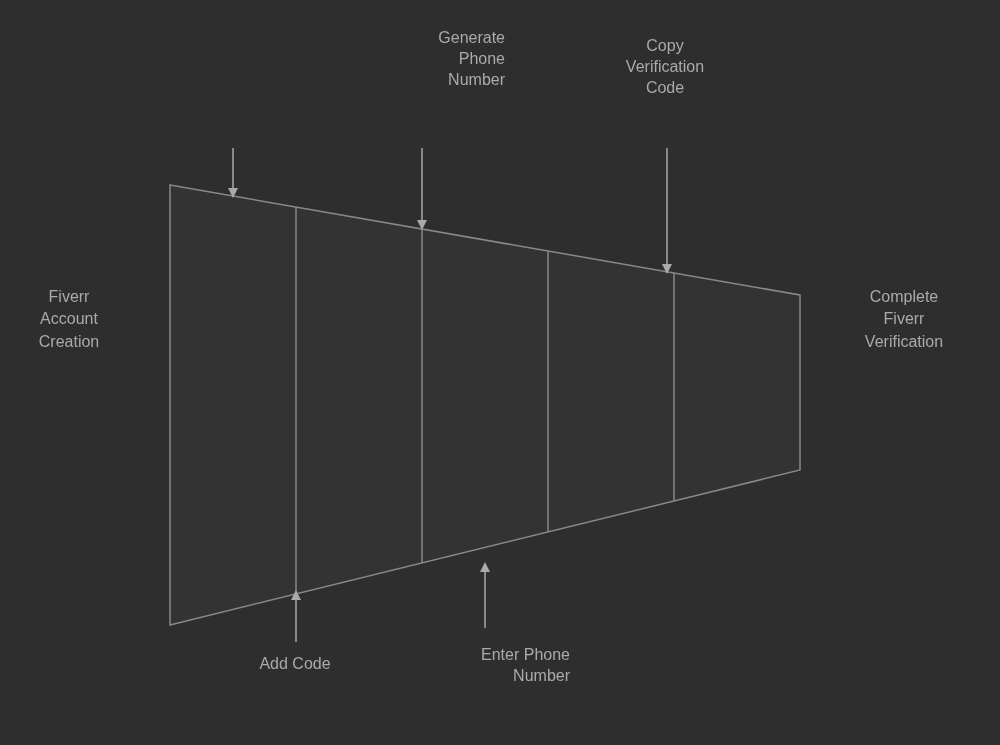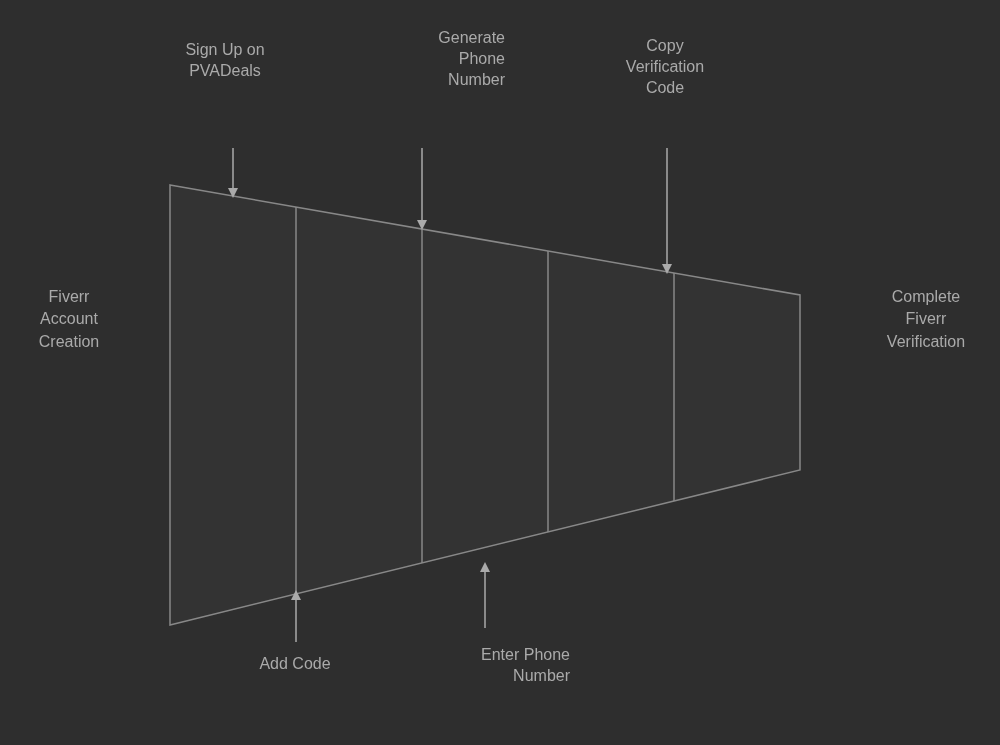--- a/index.html
+++ b/index.html
@@ -76,21 +76,21 @@
       top: 320px;
       left: 14px;
       width: 110px;
       text-align: center;
       transform: translateY(-50%);
       line-height: 1.4;
     }
 
     .label-complete {
       top: 320px;
-      right: 4px;
+      right: 26px;
       width: 140px;
       text-align: center;
       transform: translateY(-50%);
       line-height: 1.4;
     }
   </style>
 </head>
 <body>
 
 <div class="diagram-container">
@@ -114,23 +114,20 @@
     <polygon points="667,274 662,264 672,264" fill="#aaaaaa"></polygon>
 
     <line x1="296" y1="596" x2="296" y2="642" stroke="#aaaaaa" stroke-width="1.5"></line>
     <polygon points="296,590 291,600 301,600" fill="#aaaaaa"></polygon>
 
     <line x1="485" y1="568" x2="485" y2="628" stroke="#aaaaaa" stroke-width="1.5"></line>
     <polygon points="485,562 480,572 490,572" fill="#aaaaaa"></polygon>
 
   </svg>
 
-  <div class="label label-signup">
-    Sign Up on<br>PVADeals
-  </div>
 
   <div class="label label-generate">
     Generate<br>Phone<br>Number
   </div>
 
   <div class="label label-copy">
     Copy<br>Verification<br>Code
   </div>
 
   <div class="label label-addfunds">

